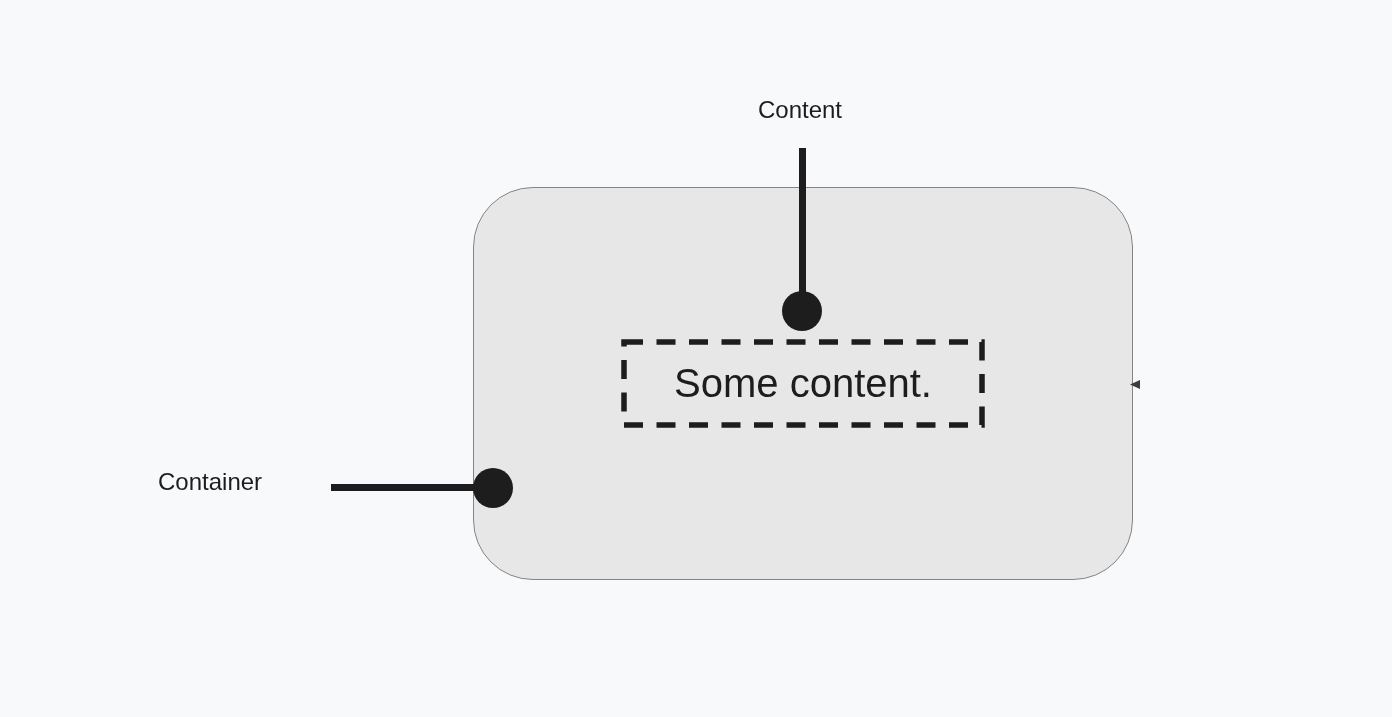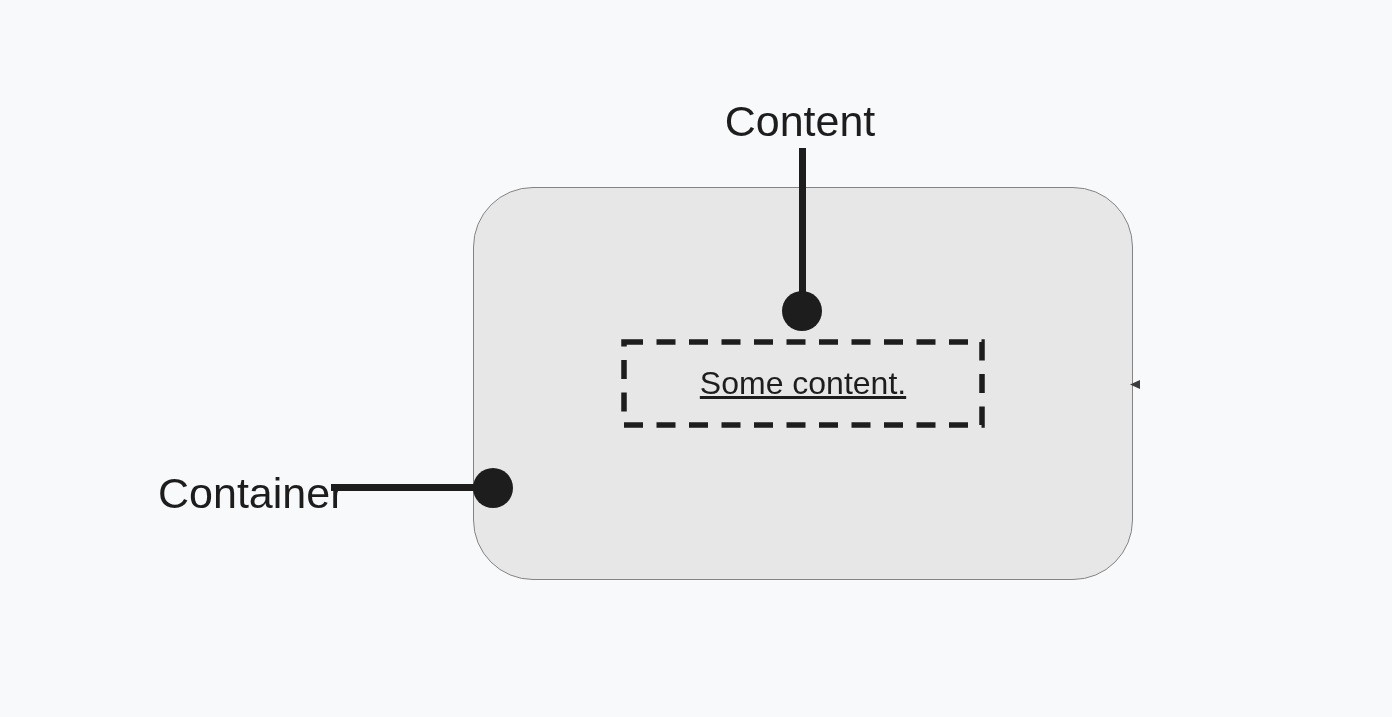--- a/index.html
+++ b/index.html
@@ -24,21 +24,21 @@
     position: absolute;
     left: 473px; top: 187px;
     width: 660px; height: 393px;
     background: var(--container-fill);
     border: 1px solid var(--container-border);
     border-radius: 60px;
   }
   .label {
     position: absolute;
     color: var(--ink);
-    font-size: 43px;
+    font-size: 24px;
     line-height: 1.2;
     white-space: nowrap;
   }
   .content-label {
     left: 800px; top: 96px;
     transform: translateX(-50%);
   }
   .container-label {
     left: 158px; top: 468px;
   }
@@ -70,23 +70,22 @@
     align-items: center;
     justify-content: center;
   }
   .dashed-box svg {
     position: absolute;
     left: 0; top: 0;
   }
   .dashed-box .content-text {
     position: relative;
     color: var(--ink);
-    font-size: 32px;
+    font-size: 40px;
     white-space: nowrap;
-    text-decoration: underline;
   }
   .tick {
     position: absolute;
     left: 1130px; top: 380px;
     width: 10px; height: 9px;
     background: #3c3c3c;
     clip-path: polygon(100% 0, 100% 100%, 0 50%);
   }
 </style>
 </head>

